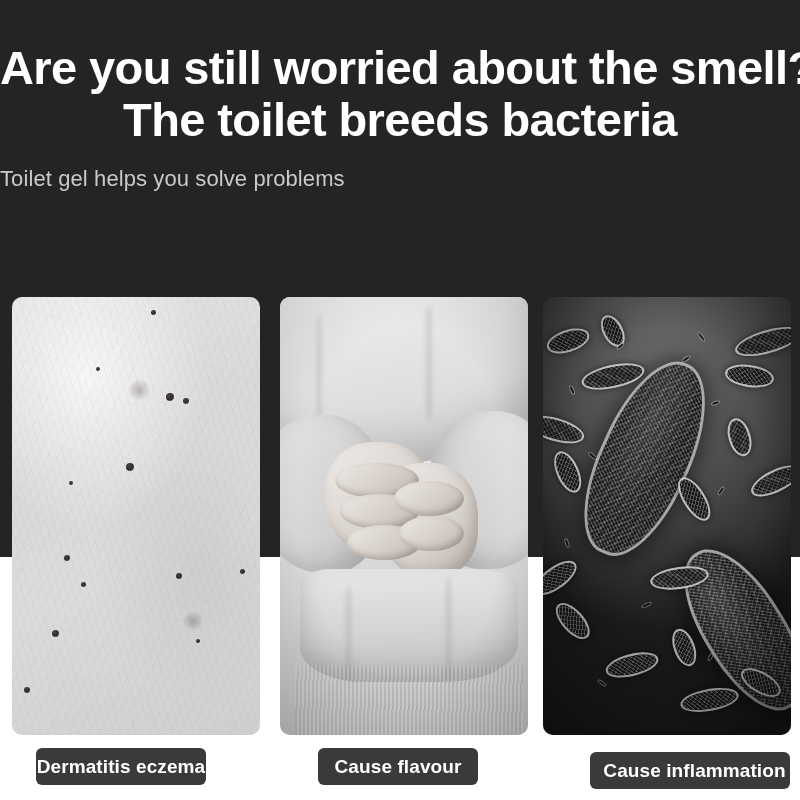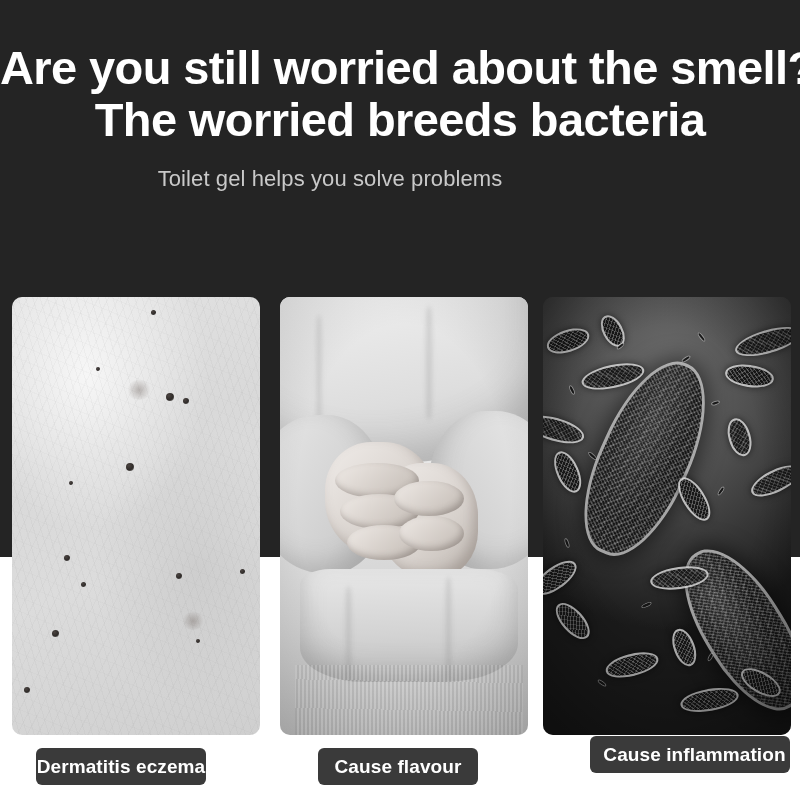--- a/index.html
+++ b/index.html
@@ -54,21 +54,21 @@
     white-space: nowrap;
   }
   .headline-line-1 { display: block; }
   .headline-line-2 { display: block; }
 
   .subtitle {
     position: absolute;
     left: 0;
     top: 166px;
     width: 660px;
-    text-align: center;
+    text-align: left;
     color: #c9c9c9;
     font-size: 22px;
     font-weight: normal;
     letter-spacing: 0.1px;
   }
 
   
   .red-pill {
     position: absolute;
     left: 118px;
@@ -281,33 +281,33 @@
   }
   .badge-text {
     color: #ffffff;
     font-size: 19px;
     font-weight: bold;
     letter-spacing: 0.1px;
     white-space: nowrap;
   }
   .badge-1 { left: 36px;  top: 748px; width: 170px; }
   .badge-2 { left: 318px; top: 748px; width: 160px; }
-  .badge-3 { left: 590px; top: 736px; width: 200px; padding-left: 23px; }
+  .badge-3 { left: 590px; top: 752px; width: 200px; padding-left: 23px; }
 </style>
 </head>
 <body>
 
 <div class="poster">
 
   <div class="bg-dark"></div>
   <div class="bg-white"></div>
 
   <div class="headline">
     <span class="headline-line-1">Are you still worried about the smell?</span>
-    <span class="headline-line-2">The worried breeds bacteria</span>
+    <span class="headline-line-2">The toilet breeds bacteria</span>
   </div>
 
   <div class="subtitle">Toilet gel helps you solve problems</div>
 
 
   <div class="cards">
 
     <div class="card card-1">
       <div class="card-media">
         <div class="skin-base"></div>

